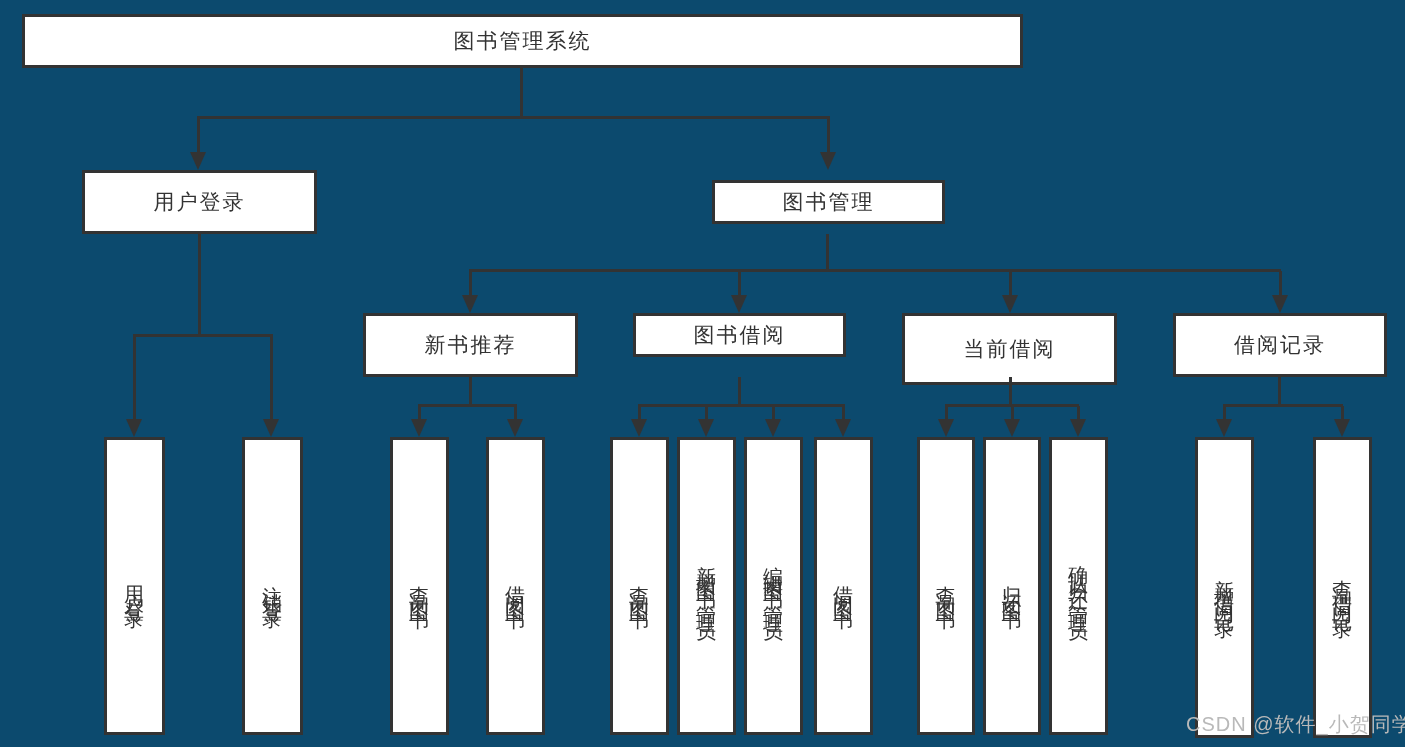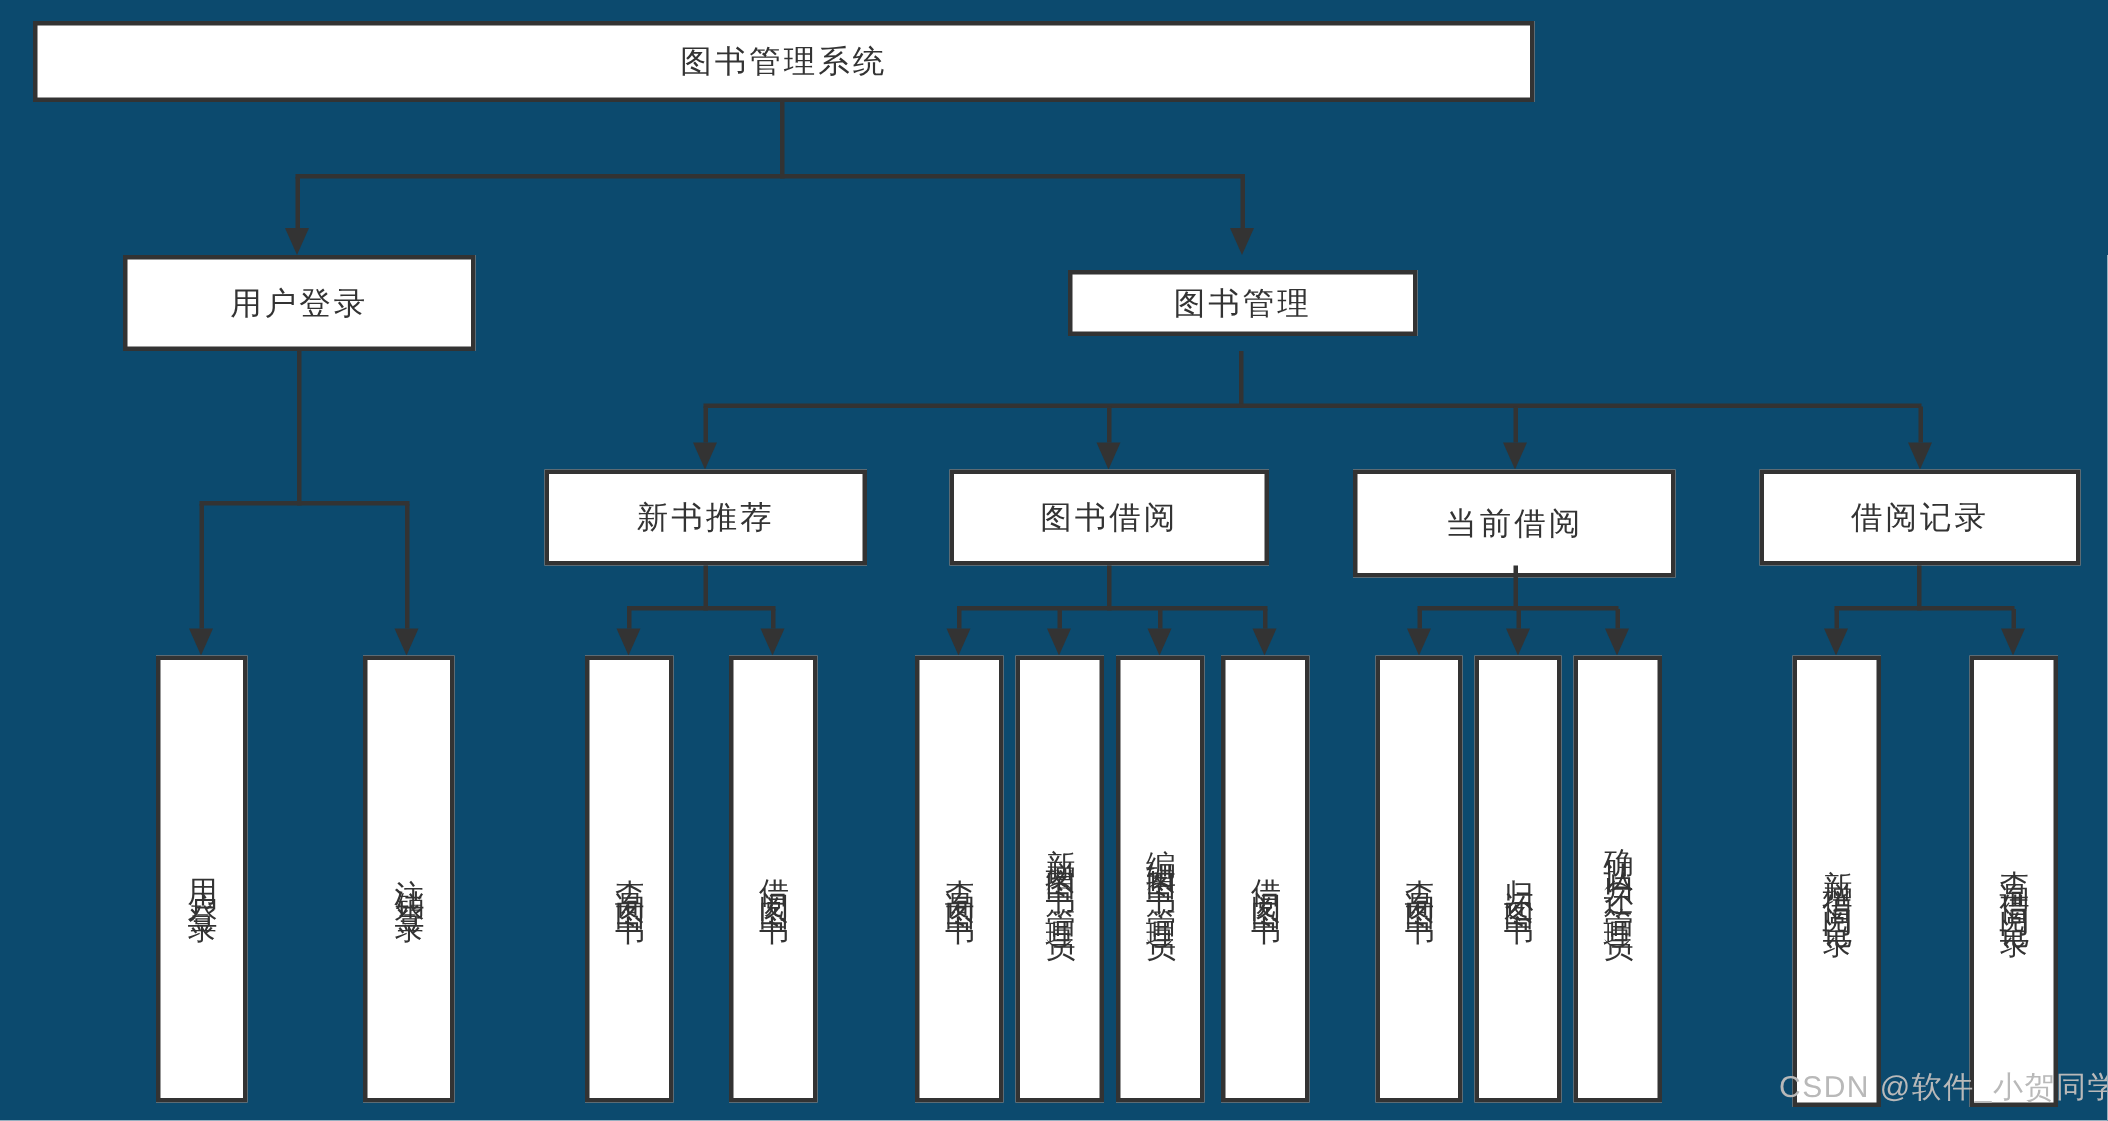--- a/index.html
+++ b/index.html
@@ -93,21 +93,21 @@
   <div class="line" style="left:826px; top:234px; width:3px; height:38px;"></div>
   <div class="line" style="left:469px; top:269px; width:812px; height:3px;"></div>
   <div class="arrow" style="left:469px; top:271px; height:24px;"></div>
   <div class="arrow" style="left:738px; top:271px; height:24px;"></div>
   <div class="arrow" style="left:1009px; top:271px; height:24px;"></div>
   <div class="arrow" style="left:1279px; top:271px; height:24px;"></div>
 
   <div class="node" style="left:363px; top:313px; width:215px; height:64px;">
     <span class="lbl">新书推荐</span>
   </div>
-  <div class="node" style="left:633px; top:313px; width:213px; height:64px;">
+  <div class="node" style="left:633px; top:313px; width:213px; height:44px;">
     <span class="lbl">图书借阅</span>
   </div>
   <div class="node" style="left:902px; top:313px; width:215px; height:72px;">
     <span class="lbl">当前借阅</span>
   </div>
   <div class="node" style="left:1173px; top:313px; width:214px; height:64px;">
     <span class="lbl">借阅记录</span>
   </div>
 
   <div class="line" style="left:469px; top:377px; width:3px; height:30px;"></div>

